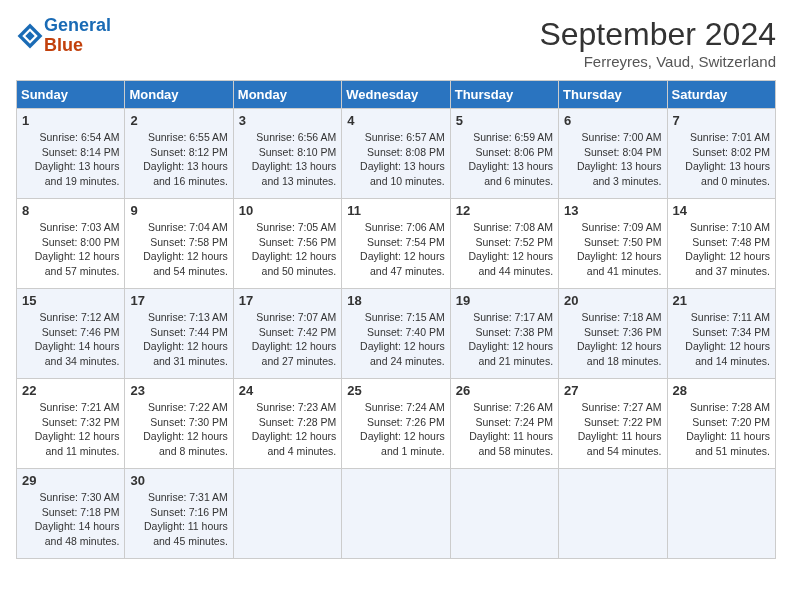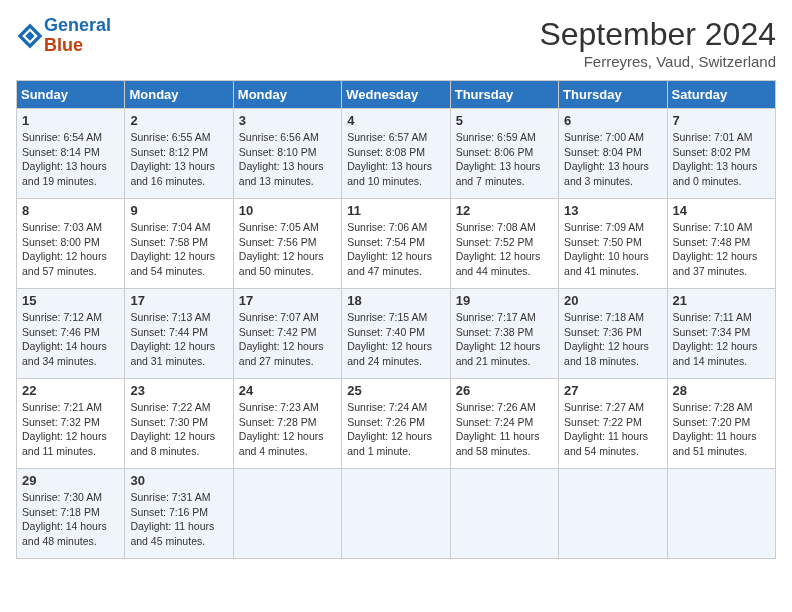--- a/index.html
+++ b/index.html
@@ -75,20 +75,21 @@
       background-color: #fff;
     }
     .day-number {
       font-size: 13px;
       font-weight: bold;
       display: block;
       margin-bottom: 2px;
     }
     .cell-content {
       line-height: 1.4;
+      text-align: right;
     }
   </style>
 </head>
 <body>
 
 <div class="header">
   <div class="logo">
     <svg class="logo-icon" viewBox="0 0 36 36" xmlns="http://www.w3.org/2000/svg">
       <polygon points="18,2 34,18 18,34 2,18" fill="#1a6bb5"></polygon>
       <polygon points="18,8 28,18 18,28 8,18" fill="#fff"></polygon>
@@ -148,21 +149,21 @@
           <span>Sunrise: 6:57 AM</span><br>
           <span>Sunset: 8:08 PM</span><br>
           <span>Daylight: 13 hours and 10 minutes.</span>
         </div>
         </td>
         <td>
           <span class="day-number">5</span>
         <div class="cell-content">
           <span>Sunrise: 6:59 AM</span><br>
           <span>Sunset: 8:06 PM</span><br>
-          <span>Daylight: 13 hours and 7 minutes.</span>
+          <span>Daylight: 13 hours and 6 minutes.</span>
         </div>
         </td>
         <td>
           <span class="day-number">6</span>
         <div class="cell-content">
           <span>Sunrise: 7:00 AM</span><br>
           <span>Sunset: 8:04 PM</span><br>
           <span>Daylight: 13 hours and 3 minutes.</span>
         </div>
         </td>
@@ -214,21 +215,21 @@
           <span>Sunrise: 7:08 AM</span><br>
           <span>Sunset: 7:52 PM</span><br>
           <span>Daylight: 12 hours and 44 minutes.</span>
         </div>
         </td>
         <td>
           <span class="day-number">13</span>
         <div class="cell-content">
           <span>Sunrise: 7:09 AM</span><br>
           <span>Sunset: 7:50 PM</span><br>
-          <span>Daylight: 10 hours and 41 minutes.</span>
+          <span>Daylight: 12 hours and 41 minutes.</span>
         </div>
         </td>
         <td>
           <span class="day-number">14</span>
         <div class="cell-content">
           <span>Sunrise: 7:10 AM</span><br>
           <span>Sunset: 7:48 PM</span><br>
           <span>Daylight: 12 hours and 37 minutes.</span>
         </div>
         </td>

